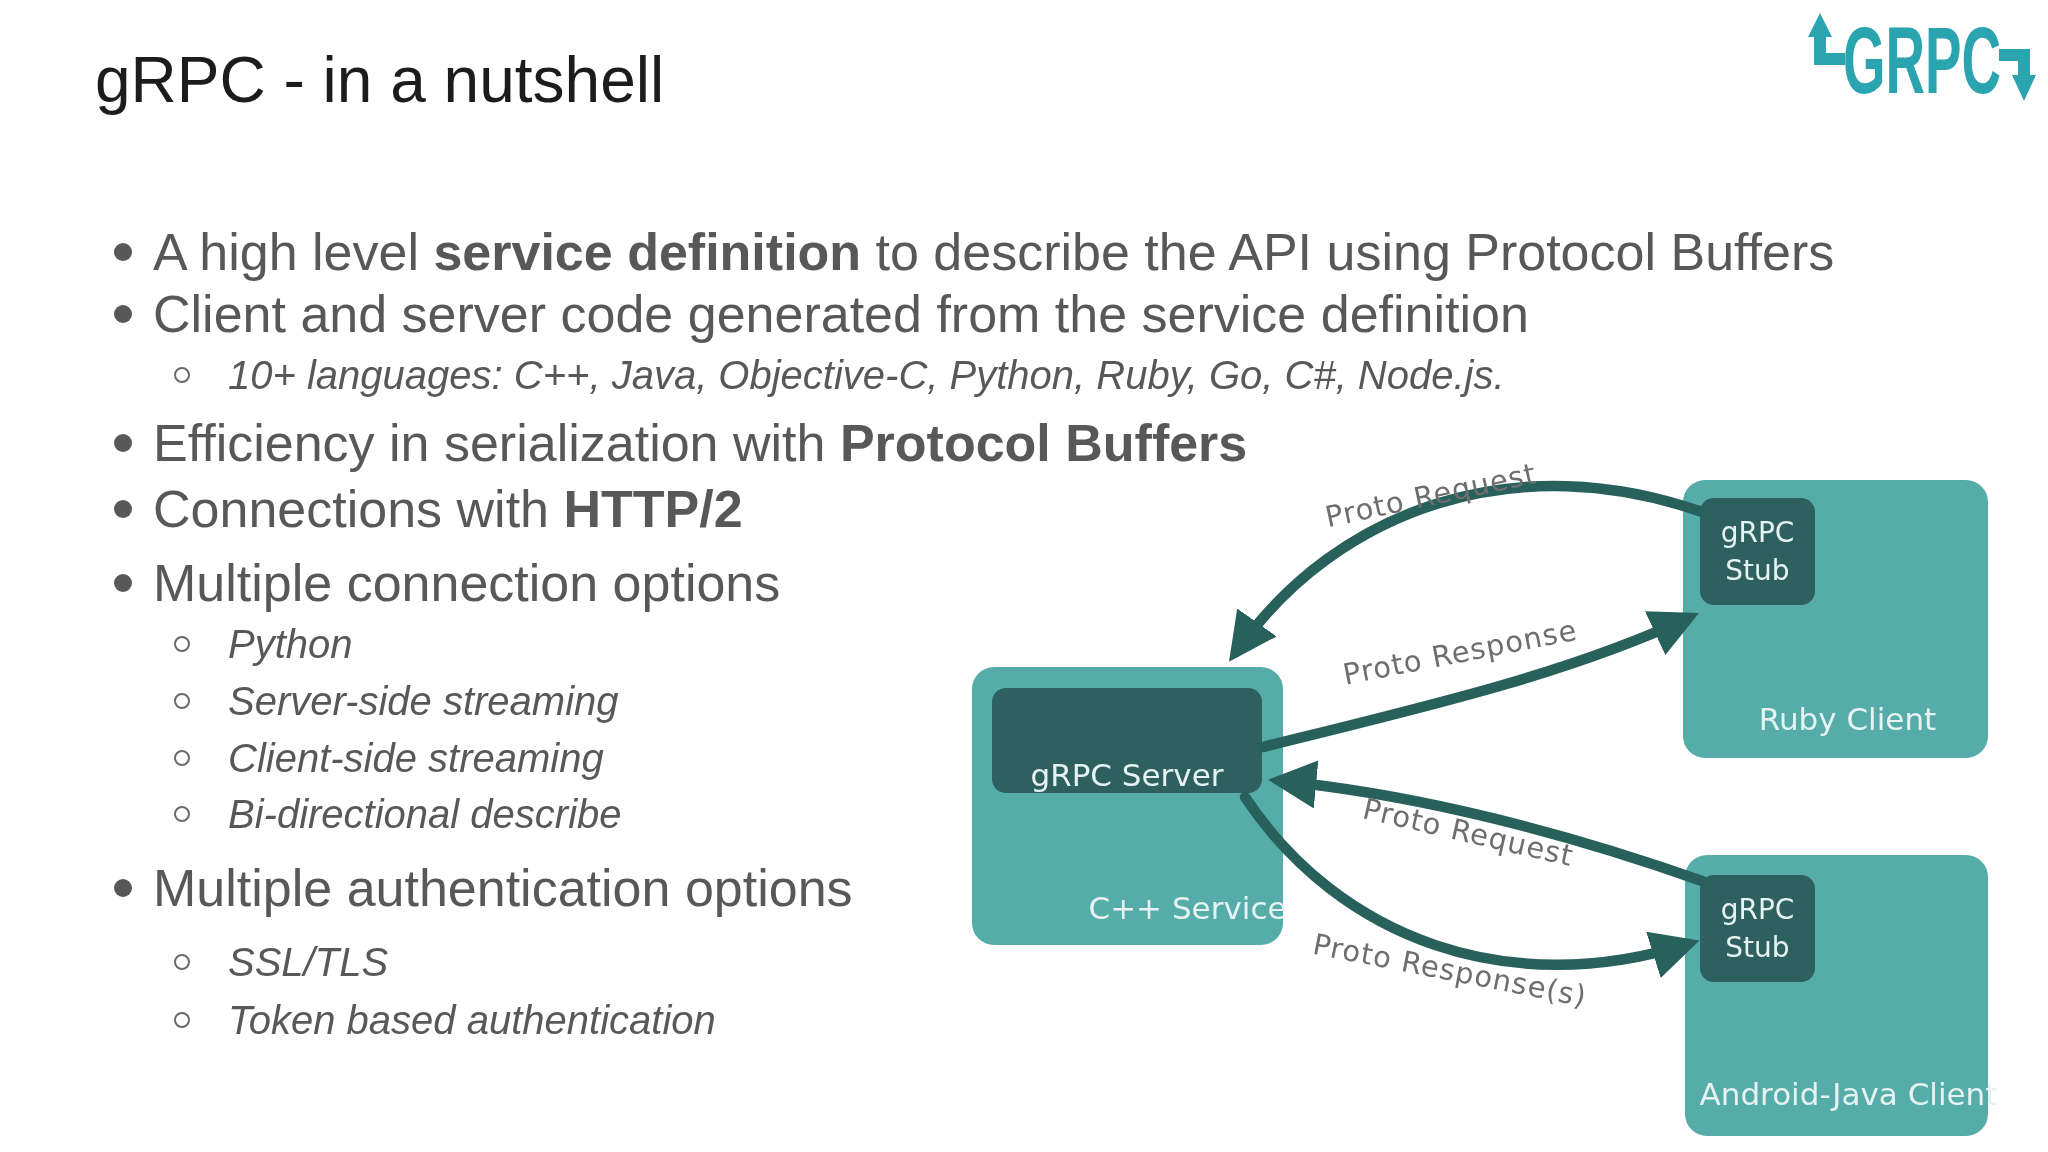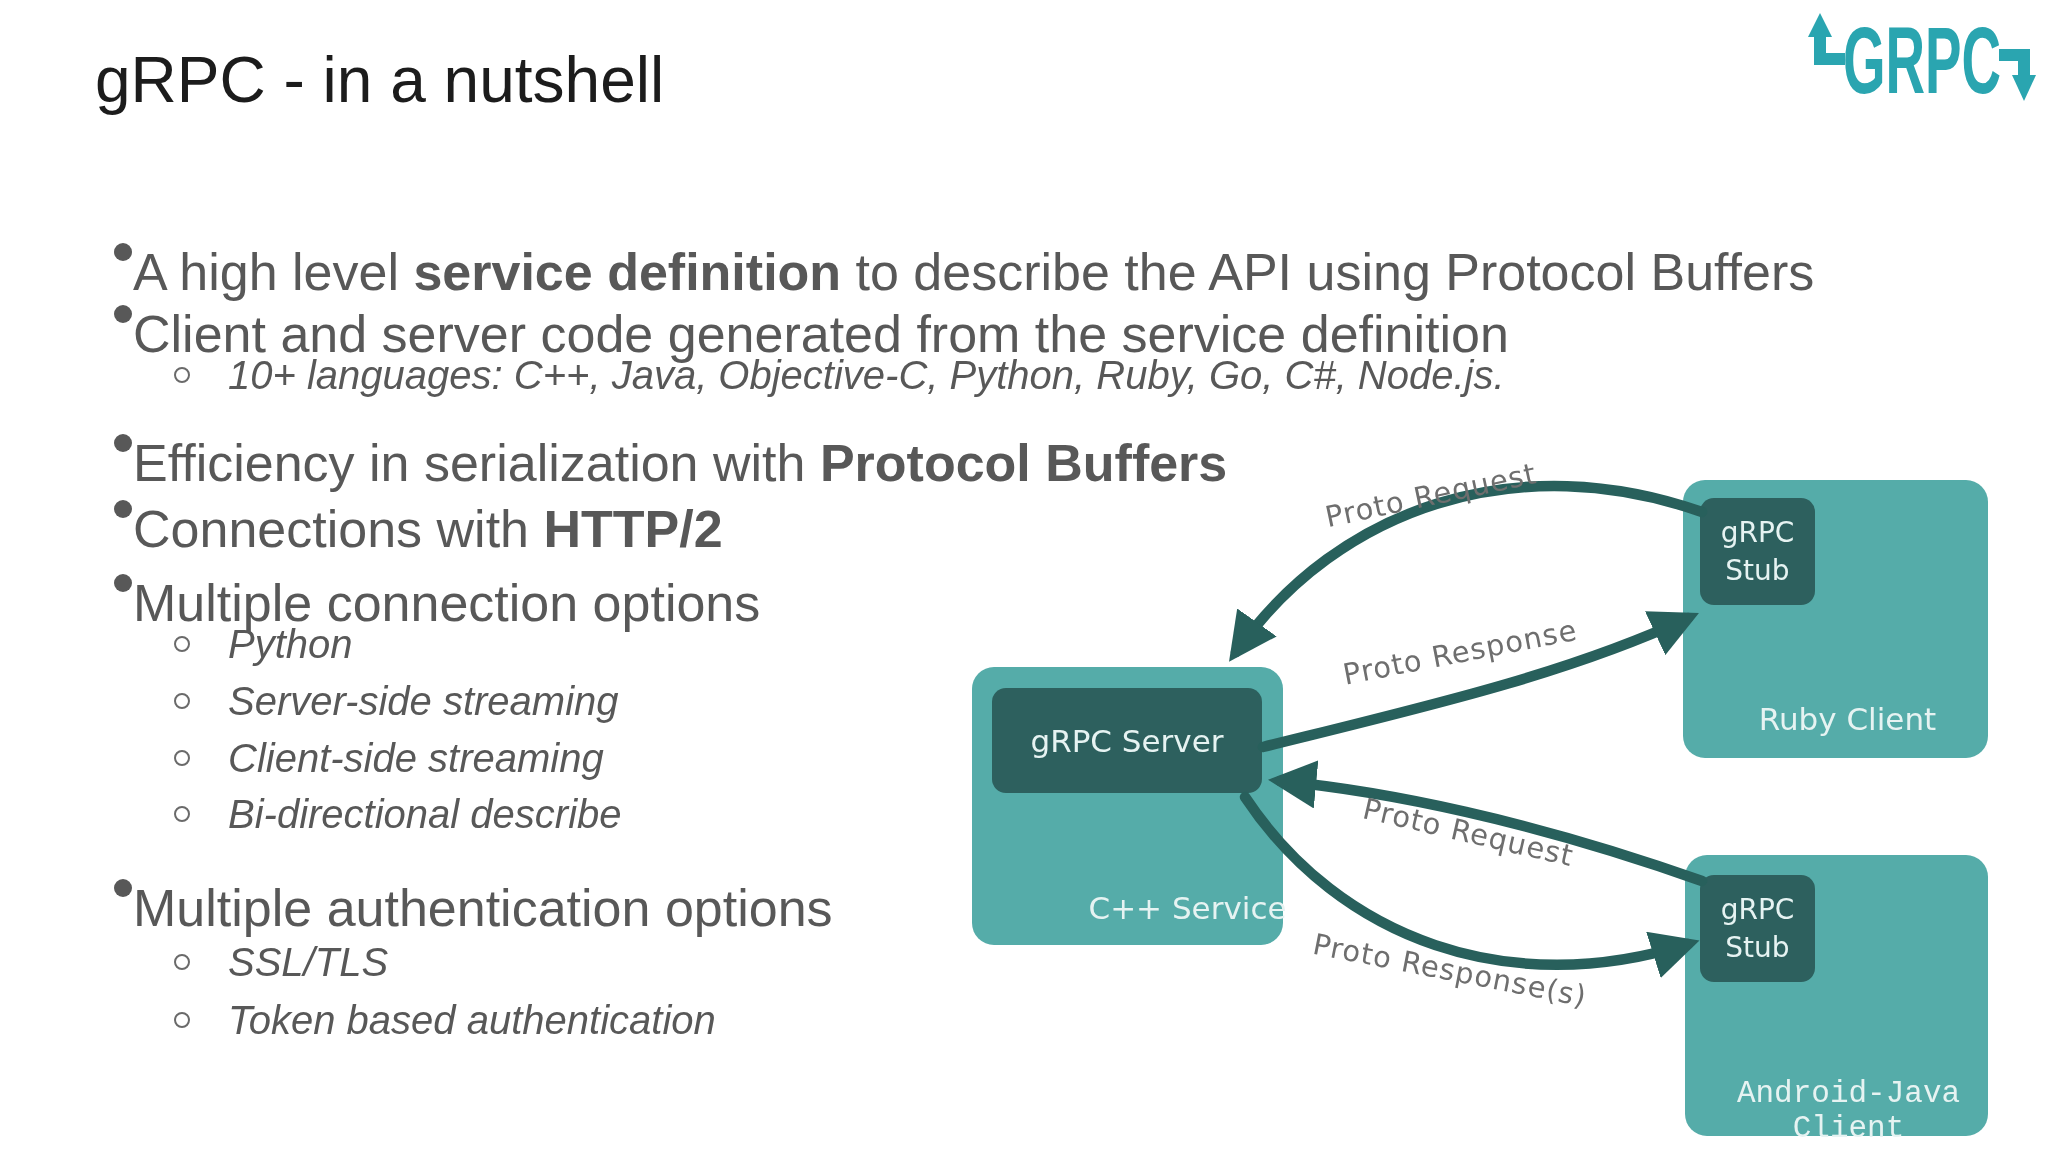--- a/index.html
+++ b/index.html
@@ -43,21 +43,21 @@
   
   .bullet {
     position: absolute;
     left: 0;
     white-space: nowrap;
     color: var(--body_text, #585858);
   }
   .bullet.l1 { height: 60px; font-size: 52px; line-height: 60px; }
   .bullet.l2 { height: 46px; font-size: 40px; line-height: 46px; }
   .bullet .btext { position: absolute; top: 0; }
-  .bullet.l1 .btext { left: 133px; margin-top: 20px; }
+  .bullet.l1 .btext { left: 153px; }
   .bullet.l2 .btext { left: 228px; font-style: italic; }
   .bullet b { font-weight: 700; }
   .dot {
     position: absolute;
     left: 114px;
     top: 21px;
     width: 18px;
     height: 18px;
     border-radius: 50%;
     background: var(--body_text, #585858);
@@ -191,38 +191,38 @@
     <span class="btext">SSL/TLS</span>
   </div>
   <div class="bullet l2" style="top:997px">
     <span class="ring"></span>
     <span class="btext">Token based authentication</span>
   </div>
 
   <div class="tealbox" style="left:972px; top:667px; width:311px; height:278px;">
     <div class="boxlabel" style="top:889px; position:fixed;"></div>
   </div>
-  <div class="darkbox server-label" style="left:992px; top:688px; width:270px; height:105px;">
+  <div class="darkbox server-label" style="left:992px; top:688px; width:270px; height:105px;align-items:flex-end;">
     <span>gRPC Server</span>
   </div>
   <div class="boxlabel" style="left:1020px; width:311px; top:890px;">C++ Service</div>
 
   <div class="tealbox" style="left:1683px; top:480px; width:305px; height:278px;"></div>
   <div class="darkbox stub-label" style="left:1700px; top:498px; width:115px; height:107px;">
     <span class="stub-label">gRPC
 Stub</span>
   </div>
   <div class="boxlabel" style="left:1683px; width:305px; top:701px;">Ruby Client</div>
 
   <div class="tealbox" style="left:1685px; top:855px; width:303px; height:281px;"></div>
   <div class="darkbox stub-label" style="left:1700px; top:875px; width:115px; height:107px;">
     <span class="stub-label">gRPC
 Stub</span>
   </div>
-  <div class="boxlabel" style="left:1685px; width:303px; top:1076px;font-family:Liberation Mono, monospace;">Android-Java Client</div>
+  <div class="boxlabel" style="left:1685px; width:303px; top:1076px;">Android-Java Client</div>
 
   <svg class="arrows-svg" width="2048" height="1152" viewBox="0 0 2048 1152">
     <defs>
       <marker id="ah" viewBox="0 0 10 10" refX="7.5" refY="5" markerWidth="4.6" markerHeight="4.6" orient="auto-start-reverse">
         <path class="arrow-fill" d="M0 0 L10 5 L0 10 z"></path>
       </marker>
     </defs>
 
     <path class="arrow-path" marker-end="url(#ah)" d="M 1702 512 C 1520 448, 1340 505, 1236 652"></path>
     <path class="arrow-path" marker-end="url(#ah)" d="M 1263 747 C 1420 708, 1565 675, 1688 618"></path>

